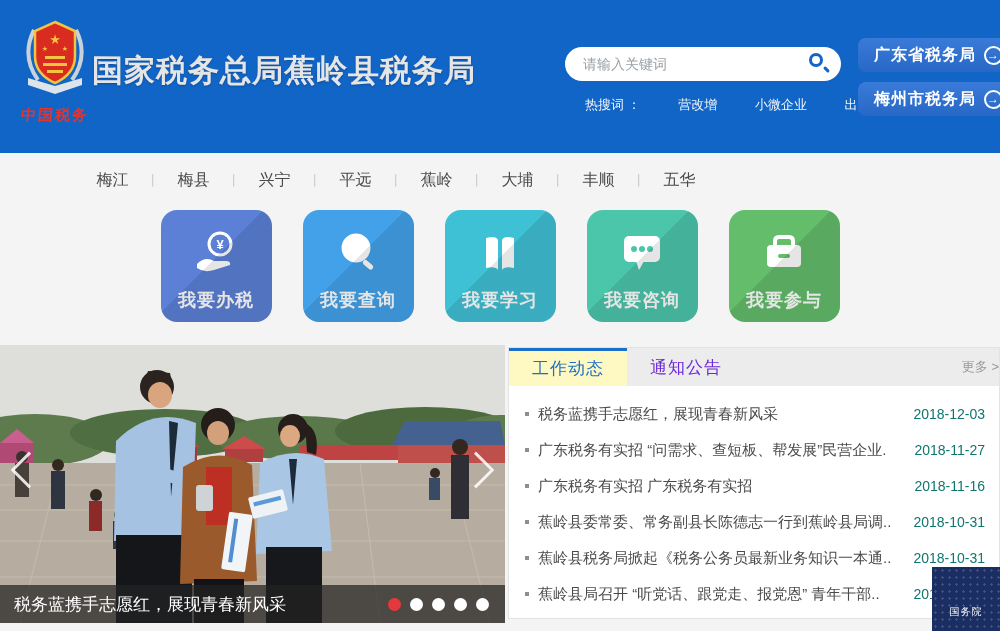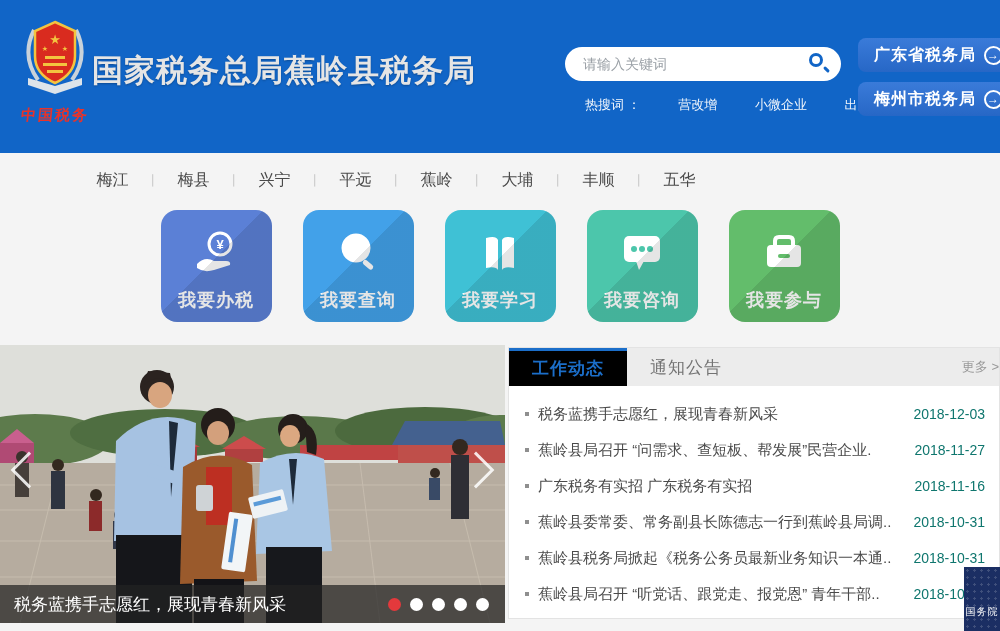--- a/index.html
+++ b/index.html
@@ -47,31 +47,31 @@
   .dots { display:flex; gap:9px; padding-right:16px; }
   .dot { width:13px; height:13px; border-radius:50%; background:#fff; cursor:pointer; }
   .dot.on { background:#e4393c; }
   .chev { position:absolute; top:112px; width:26px; height:26px; border-left:3px solid rgba(255,255,255,.85); border-bottom:3px solid rgba(255,255,255,.85); cursor:pointer; }
   .chev-l { left:16px; transform:rotate(45deg); }
   .chev-r { right:16px; transform:rotate(225deg); }
 
   
   .news { position:absolute; left:508px; top:347px; width:492px; height:272px; background:#fff; border:1px solid #e3e3e3; }
   .tabbar { display:flex; height:38px; background:#ececec; align-items:stretch; }
-  .tab { width:118px; display:flex; align-items:center; justify-content:center; font-size:17px; color:#737373; cursor:pointer; letter-spacing:1px; }
-  .tab.active { background:#000000; color:#1b6ec9; font-weight:bold; border-top:3px solid #1b6ec9; }
+  .tab { width:118px; display:flex; align-items:center; justify-content:center; font-size:17px; color:#6d28d9; cursor:pointer; letter-spacing:1px; }
+  .tab.active { background:#fef9c3; color:#1b6ec9; font-weight:normal; border-top:3px solid #1b6ec9; }
   .more { margin-left:auto; display:flex; align-items:center; font-size:13px; color:#999; cursor:pointer; }
   .news-list { padding:10px 14px 0 14px; }
   .news-row { display:flex; align-items:center; height:36px; cursor:pointer; }
   .bullet { width:4px; height:4px; background:#8f8f8f; margin:0 9px 0 2px; flex:none; }
   .news-title { flex:1; font-size:15px; color:#4a4a4a; white-space:nowrap; overflow:hidden; }
   .news-date { font-size:14px; color:#0f766e; padding-left:10px; flex:none; }
 
   
-  .float-widget { position:absolute; right:0; top:567px; width:36px; height:64px; background:#1b2e63; cursor:pointer;
+  .float-widget { position:absolute; right:0; top:567px; width:68px; height:64px; background:#1b2e63; cursor:pointer;
     background-image:radial-gradient(rgba(255,255,255,.16) 1px, transparent 1.4px); background-size:7px 7px; }
   .fw-label { position:absolute; left:0; bottom:12px; width:100%; text-align:center; color:#fff; font-size:10px; letter-spacing:1px; }
 </style>
 </head>
 <body>
 
 <div class="page">
 
   <div class="header">
 
@@ -293,21 +293,21 @@
     </div>
     <div class="news-list">
 
       <div class="news-row">
         <span class="bullet"></span>
         <span class="news-title">税务蓝携手志愿红，展现青春新风采</span>
         <span class="news-date">2018-12-03</span>
       </div>
       <div class="news-row">
         <span class="bullet"></span>
-        <span class="news-title">蕉岭县局召开 “问需求、查短板、帮发展”民营企业.</span>
+        <span class="news-title">广东税务有实招 “问需求、查短板、帮发展”民营企业.</span>
         <span class="news-date">2018-11-27</span>
       </div>
       <div class="news-row">
         <span class="bullet"></span>
         <span class="news-title">广东税务有实招 广东税务有实招</span>
         <span class="news-date">2018-11-16</span>
       </div>
       <div class="news-row">
         <span class="bullet"></span>
         <span class="news-title">蕉岭县委常委、常务副县长陈德志一行到蕉岭县局调..</span>

